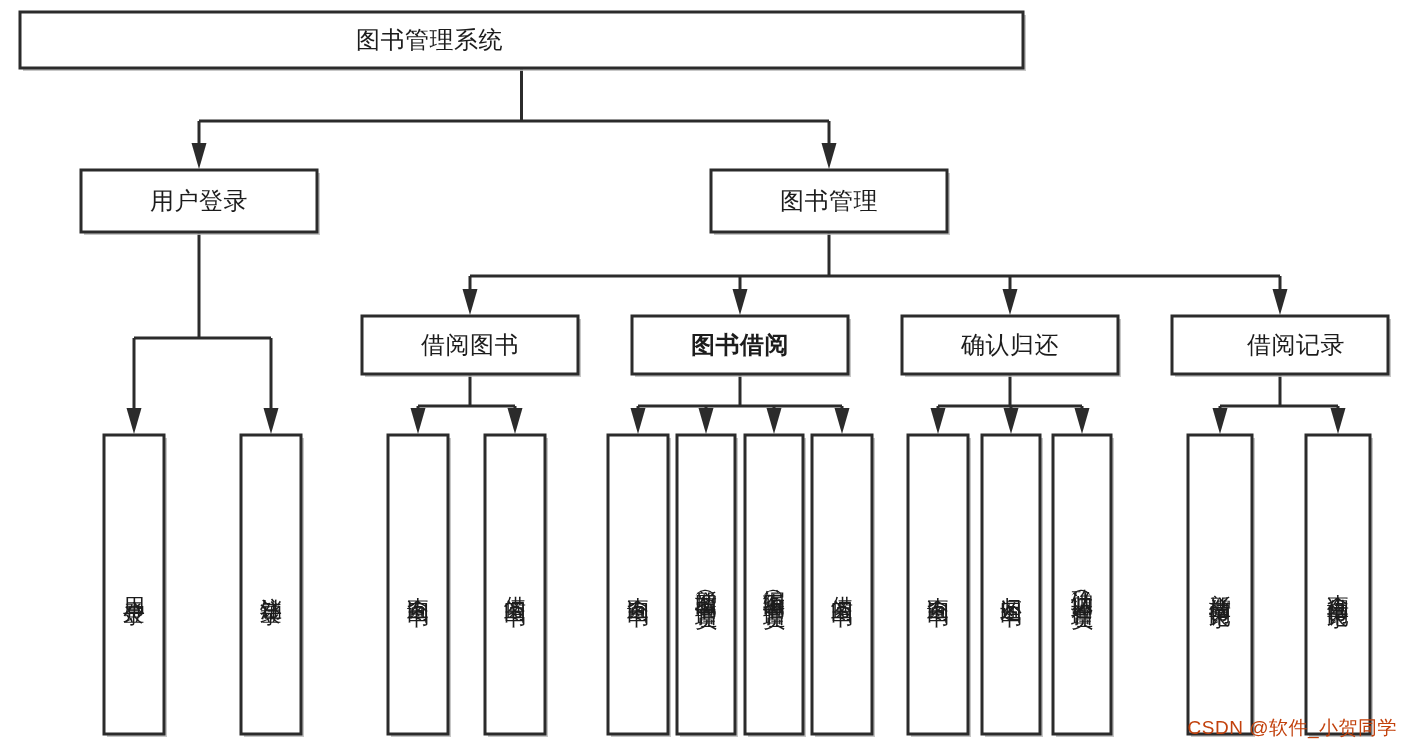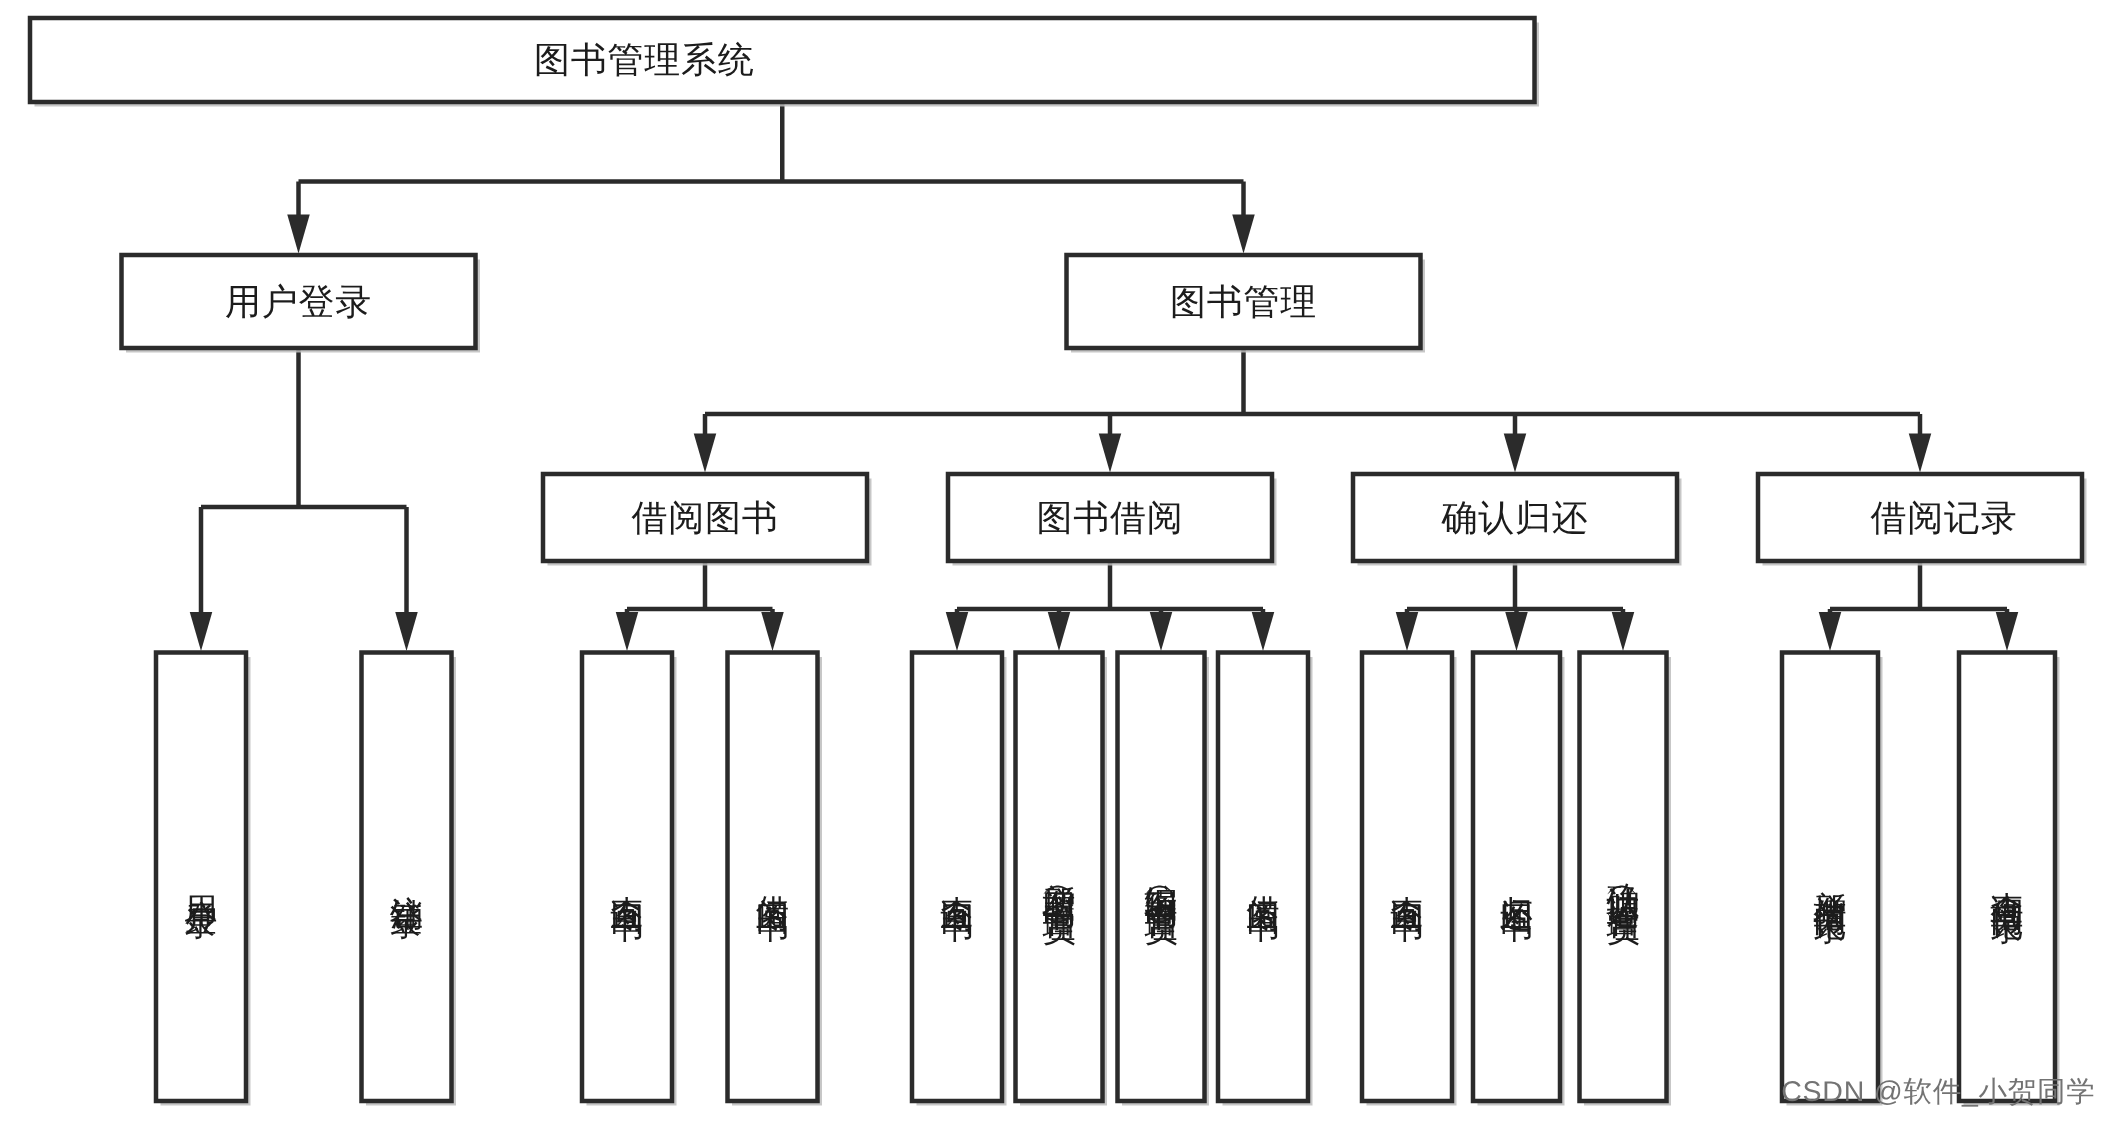--- a/index.html
+++ b/index.html
@@ -69,21 +69,21 @@
     pointer-events: none;
   }
   .hotspot {
     position: absolute;
     background: transparent;
   }
   .watermark {
     position: absolute;
     right: 8px;
     bottom: 6px;
-    color: #737373;
+    color: #c2410c;
     font-size: 19px;
     letter-spacing: 0.5px;
     white-space: nowrap;
     user-select: none;
   }
 </style>
 </head>
 <body>
 
 <div id="canvas">
@@ -189,21 +189,21 @@
 
   <div id="label-layer">
       <div class="node-label-h" style="left: 20px; top: 12px; width: 819px; height: 56px;">图书管理系统</div>
       <div class="hotspot" style="left: 20px; top: 12px; width: 1003px; height: 56px;"></div>
       <div class="node-label-h" style="left: 81px; top: 170px; width: 236px; height: 62px;">用户登录</div>
       <div class="hotspot" style="left: 81px; top: 170px; width: 236px; height: 62px;"></div>
       <div class="node-label-h" style="left: 711px; top: 170px; width: 236px; height: 62px;">图书管理</div>
       <div class="hotspot" style="left: 711px; top: 170px; width: 236px; height: 62px;"></div>
       <div class="node-label-h" style="left: 362px; top: 316px; width: 216px; height: 58px;">借阅图书</div>
       <div class="hotspot" style="left: 362px; top: 316px; width: 216px; height: 58px;"></div>
-      <div class="node-label-h" style="left: 632px; top: 316px; width: 216px; height: 58px;">图书借阅</div>
+      <div class="node-label-h" style="left: 632px; top: 316px; width: 216px; height: 58px; font-weight: bold;">图书借阅</div>
       <div class="hotspot" style="left: 632px; top: 316px; width: 216px; height: 58px;"></div>
       <div class="node-label-h" style="left: 902px; top: 316px; width: 216px; height: 58px;">确认归还</div>
       <div class="hotspot" style="left: 902px; top: 316px; width: 216px; height: 58px;"></div>
       <div class="node-label-h" style="left: 1172px; top: 316px; width: 248px; height: 58px; border-radius: 20px;">借阅记录</div>
       <div class="hotspot" style="left: 1172px; top: 316px; width: 216px; height: 58px;"></div>
       <div class="node-label-v" style="left: 104px; top: 435px; width: 60px; height: 299px;">用户登录</div>
       <div class="hotspot" style="left: 104px; top: 435px; width: 60px; height: 299px;"></div>
       <div class="node-label-v" style="left: 241px; top: 435px; width: 60px; height: 299px;">注销登录</div>
       <div class="hotspot" style="left: 241px; top: 435px; width: 60px; height: 299px;"></div>
       <div class="node-label-v" style="left: 388px; top: 435px; width: 60px; height: 299px;">查询图书</div>

